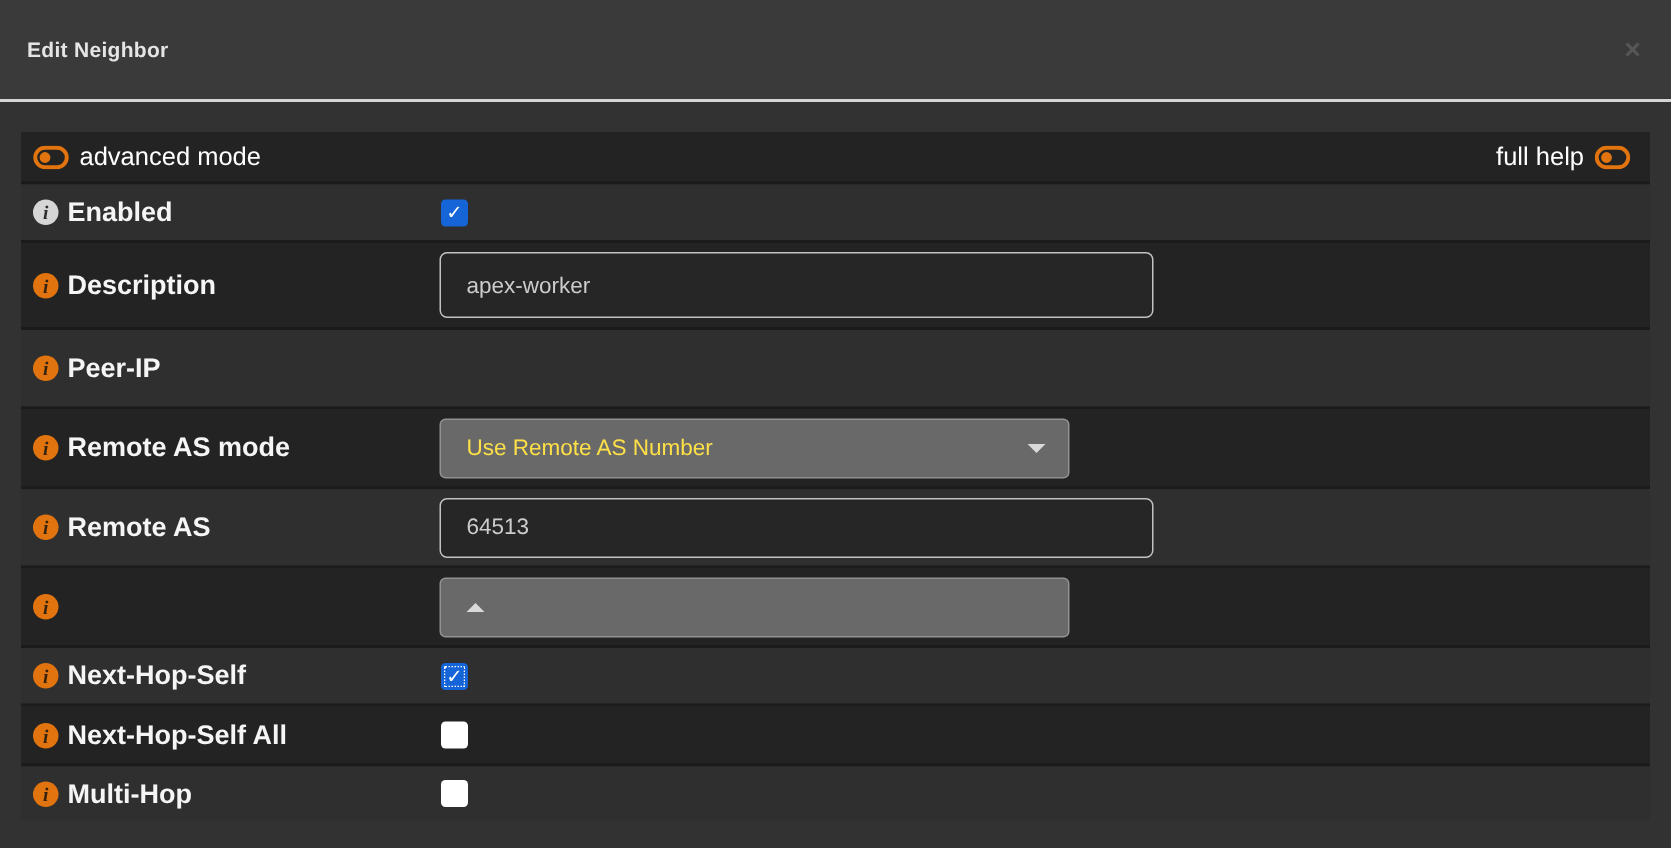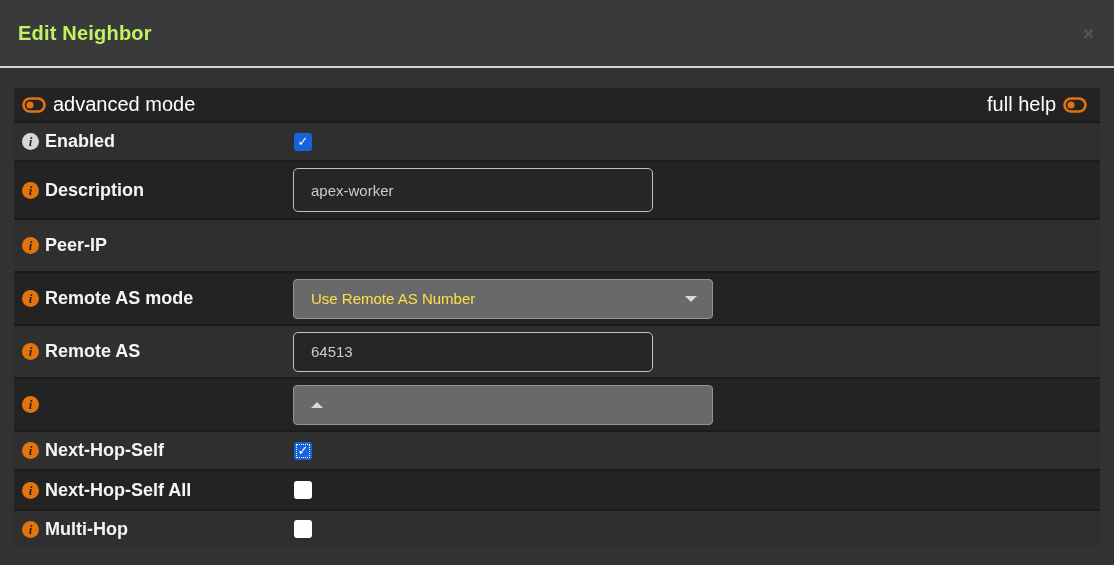--- a/index.html
+++ b/index.html
@@ -9,21 +9,21 @@
     font-family:"Liberation Sans","DejaVu Sans",sans-serif;
   }
 
   
   .modal-header {
     height:68px; background:#3a3a3a;
     border-bottom:2px solid #d4d4d4;
     display:flex; align-items:center;
     padding:0 20px 0 18px;
   }
-  .modal-title { color:#bef264; font-size:20px; font-weight:bold; letter-spacing:.2px;text-align:center; }
+  .modal-title { color:#e5e5e5; font-size:14px; font-weight:bold; letter-spacing:.2px;text-align:center; }
   .close-btn {
     margin-left:auto; color:#565656; font-size:19px; font-weight:bold;
     line-height:1; cursor:pointer; user-select:none;
   }
 
   
   .form-table { margin:20px 14px 0 14px; }
   .row {
     display:flex; align-items:center;
     border-bottom:2px solid #1b1b1b;
@@ -49,26 +49,26 @@
     font-family:"Liberation Serif",serif; font-style:italic; font-weight:bold;
     font-size:13px; line-height:1;
     display:flex; align-items:center; justify-content:center;
     flex:0 0 17px; cursor:pointer;
   }
   .info-icon.gray { background:#d6d6d6; color:#2c2c2c; }
 
   
   .toggle { display:inline-flex; align-items:center; cursor:pointer; }
   .toolbar-row { justify-content:space-between; padding:0 13px 0 8px; }
-  .toolbar-text { color:#ffffff; font-size:20px; }
+  .toolbar-text { color:#ffffff; font-size:17px; }
   .toolbar-group { display:flex; align-items:center; gap:7px; }
 
   
   .text-input {
-    width:360px; height:40px;
+    width:476px; height:40px;
     background:#262626;
     border:1px solid #c2c2c2; border-radius:5px;
     color:#cccccc; font-size:15px;
     font-family:"Liberation Sans","DejaVu Sans",sans-serif;
     padding:0 17px; outline:none;
   }
   .text-input.tall { height:44px; }
 
   
   .select-box {

